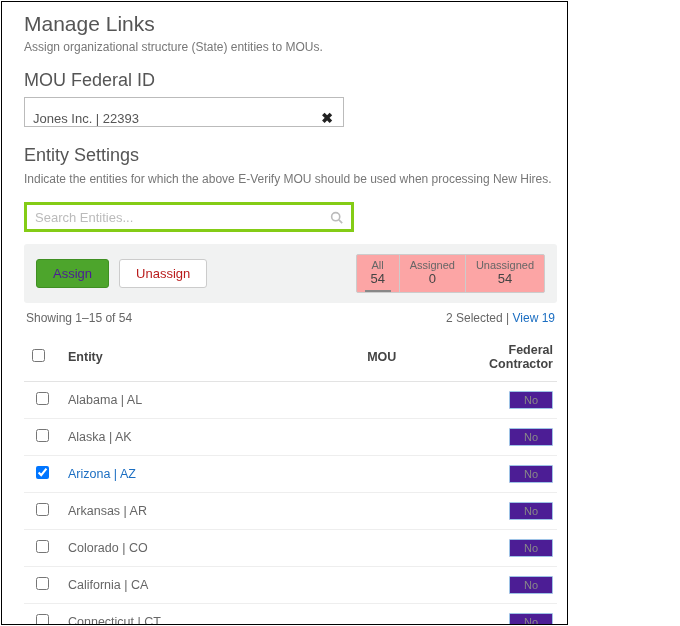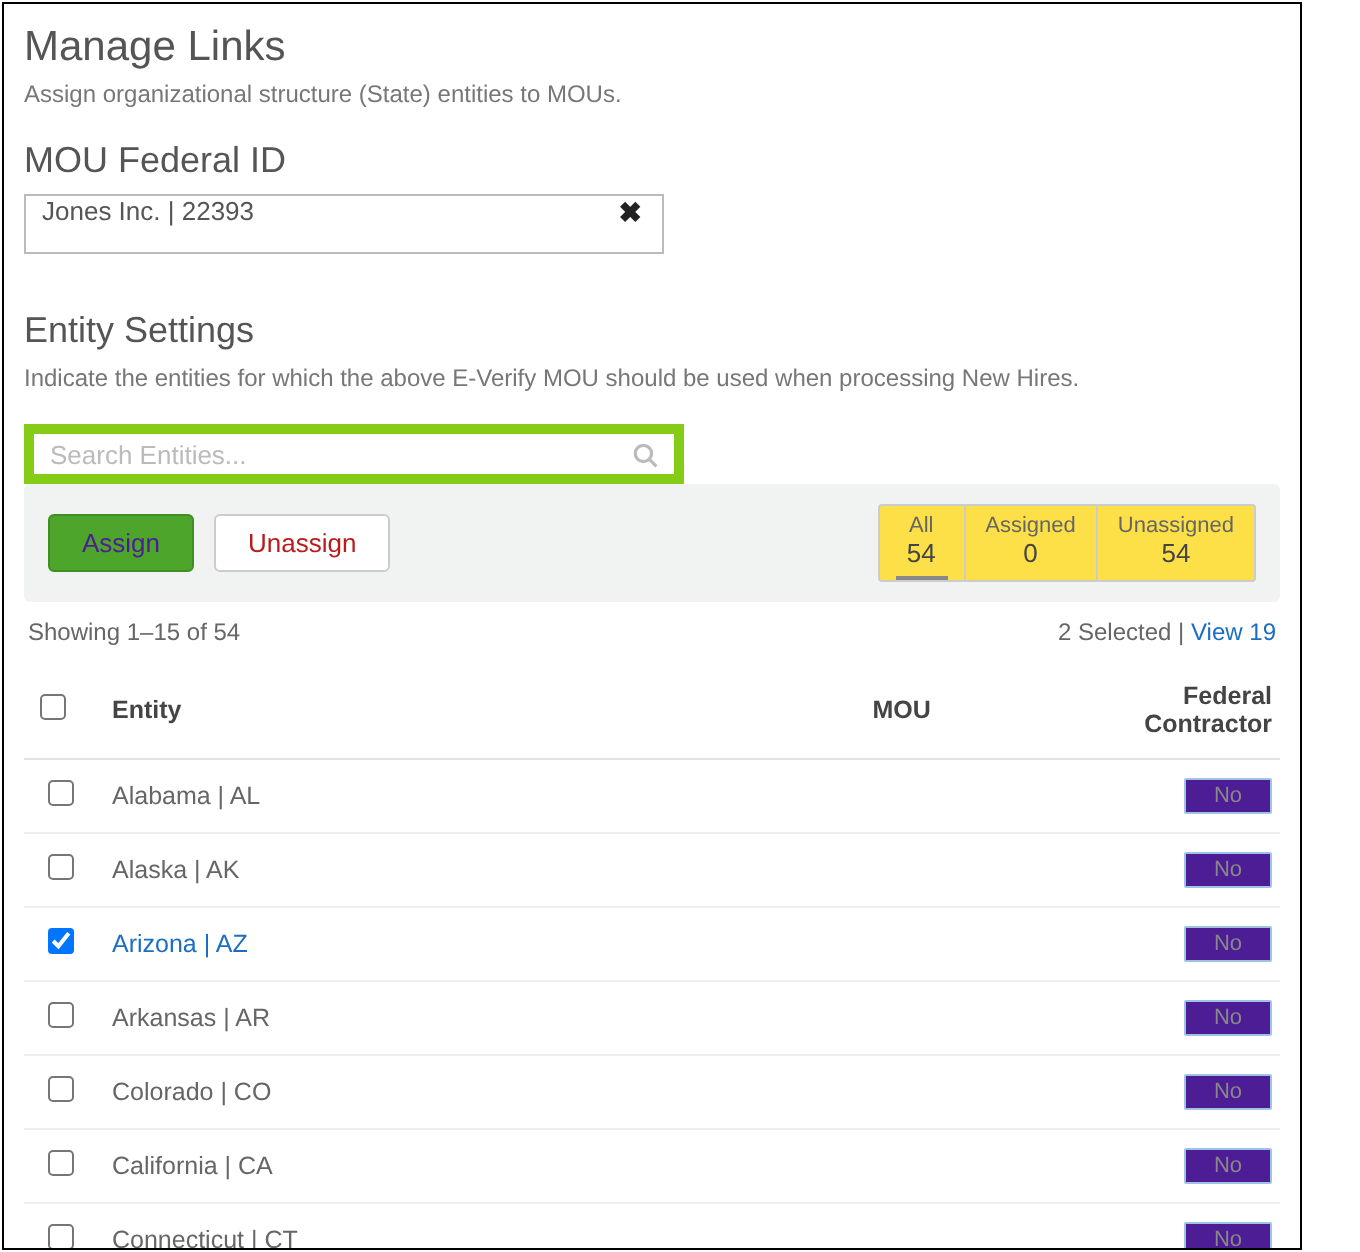--- a/index.html
+++ b/index.html
@@ -6,24 +6,24 @@
   body {
     font-family: "Segoe UI", Arial, sans-serif;
     background: #fff;
     color: #333;
     width: 680px;
     height: 626px;
     overflow: hidden;
   }
   .frame {
     border: 1px solid #000;
-    width: 650px;
+    width: 567px;
     height: 624px;
     margin: 1px;
-    padding: 10px 10px 0 10px;
+    padding: 10px 10px 0 22px;
     overflow: hidden;
   }
   h1.page-title {
     font-size: 21px;
     font-weight: 400;
     color: #555;
     margin-bottom: 4px;
   }
   .subtitle {
     font-size: 12px;
@@ -31,50 +31,50 @@
     margin-bottom: 16px;
   }
   h2.section-title {
     font-size: 18px;
     font-weight: 400;
     color: #555;
     margin-bottom: 6px;
   }
   .mou-input-wrap {
     display: flex;
-    align-items: flex-start;
+    align-items: flex-end;
     border: 1px solid #bbb;
     width: 320px;
     height: 30px;
     padding: 0 8px;
-    margin-bottom: 28px;
+    margin-bottom: 18px;
     gap: 20px;
   }
   .mou-input {
     flex: 1;
     border: none;
     outline: none;
     font-size: 13px;
     color: #555;
   }
   .clear-x {
     font-weight: 700;
     font-size: 14px;
     color: #222;
     cursor: pointer;
     padding: 0 2px;
   }
   .search-wrap {
     display: flex;
     align-items: center;
-    border: 5px solid #84cc16;
+    border: 3px solid #84cc16;
     width: 330px;
     height: 30px;
     padding: 0 8px;
-    margin-bottom: 0;
+    margin-bottom: 12px;
   }
   .search-input {
     flex: 1;
     border: none;
     outline: none;
     font-size: 13px;
     color: #555;
   }
   .search-input::placeholder { color: #bbb; }
   .search-icon { color: #bbb; }
@@ -102,21 +102,21 @@
   .btn-unassign {
     background: #fff;
     border: 1px solid #ccc;
     color: #b91c1c;
   }
   .filter-group {
     margin-left: auto;
     display: flex;
     border: 1px solid #ccc;
     border-radius: 2px;
-    background: #fde047;
+    background: #fca5a5;
     overflow: hidden;
   }
   .filter-cell {
     text-align: center;
     padding: 4px 10px 6px 10px;
     border-left: 1px solid #ccc;
     font-size: 11px;
     color: #666;
     cursor: pointer;
     min-width: 42px;

